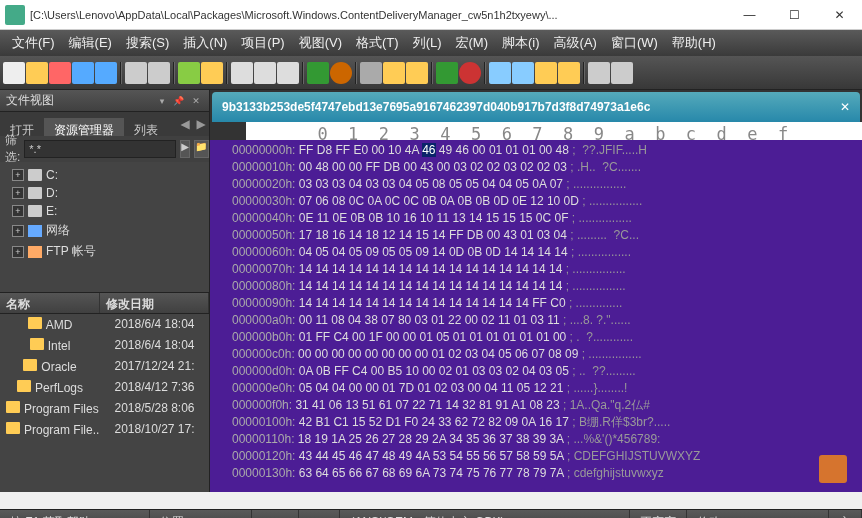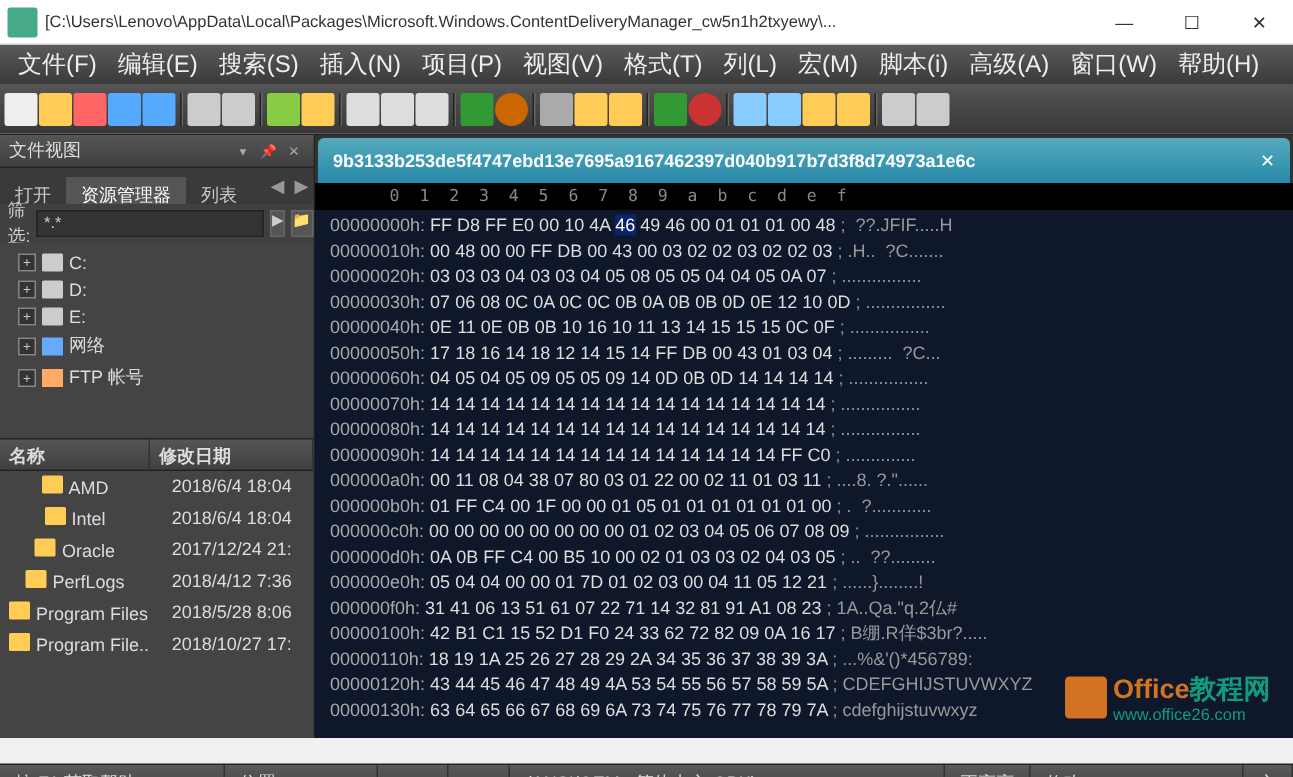--- a/index.html
+++ b/index.html
@@ -3,21 +3,21 @@
 <meta charset="utf-8">
 <style>
 *{box-sizing:border-box;margin:0;padding:0;font-family:"Microsoft YaHei",Arial,sans-serif;font-size:12px;}
 body{background:#f0f0f0;width:862px;height:518px;overflow:hidden;}
 .titlebar{height:30px;background:#fff;display:flex;align-items:center;border-bottom:1px solid #ccc;}
 .titlebar .icon{width:20px;height:20px;margin:0 5px;background:#4a8;border-radius:2px;}
 .titlebar .title{flex:1;color:#333;font-size:11px;white-space:nowrap;overflow:hidden;}
 .winbtns{display:flex;}
 .winbtn{width:45px;height:30px;display:flex;align-items:center;justify-content:center;color:#333;}
 .menubar{height:26px;background:linear-gradient(#5a5a5a,#3a3a3a);display:flex;align-items:center;padding:0 5px;}
-.menuitem{color:#eee;padding:0 7px;font-size:16px;}
+.menuitem{color:#eee;padding:0 7px;font-size:13px;}
 .toolbar{height:34px;background:linear-gradient(#555,#383838);display:flex;align-items:center;padding:0 3px;gap:1px;border-bottom:1px solid #222;}
 .tbtn{width:22px;height:22px;border-radius:2px;display:flex;align-items:center;justify-content:center;}
 .tsep{width:2px;height:22px;border-left:1px solid #222;border-right:1px solid #666;margin:0 2px;}
 .main{display:flex;height:402px;}
 .sidebar{width:210px;background:#444;border-right:1px solid #222;display:flex;flex-direction:column;}
 .panel-hdr{height:22px;background:linear-gradient(#555,#404040);color:#ddd;display:flex;align-items:center;padding:0 6px;justify-content:space-between;border-bottom:1px solid #222;}
 .panel-hdr .pbtns{display:flex;gap:3px;}
 .panel-hdr .pbtn{width:14px;height:14px;color:#aaa;display:flex;align-items:center;justify-content:center;font-size:9px;}
 .tabs{height:24px;background:#3a3a3a;display:flex;align-items:center;}
 .tab{padding:4px 10px;color:#ccc;font-size:12px;margin-top:12px;}
@@ -37,22 +37,22 @@
 .ftp{background:#fa6;}
 .list-hdr{height:22px;background:linear-gradient(#555,#404040);display:flex;border-top:1px solid #222;border-bottom:1px solid #222;font-weight:bold;}
 .list-hdr .col{color:#ddd;padding:3px 6px;border-right:1px solid #333;font-size:12px;}
 .list{flex:1;background:#444;overflow:auto;}
 .list-row{display:flex;color:#ddd;padding:2px 0;}
 .list-row .cell{padding:1px 6px;font-size:12px;white-space:nowrap;overflow:hidden;text-align:center;}
 .list-row .ficon{width:14px;height:12px;background:#fc5;margin-right:4px;display:inline-block;border-radius:1px;}
 .content{flex:1;background:#333;display:flex;flex-direction:column;}
 .filetab{height:30px;background:linear-gradient(#5ab,#2788aa);display:flex;align-items:center;color:#fff;padding:0 10px;font-family:Consolas,monospace;font-size:12px;font-weight:bold;border-radius:4px 4px 0 0;margin:2px 2px 0 2px;}
 .filetab .x{margin-left:auto;font-weight:normal;}
-.ruler{height:18px;background:#000000;color:#888;font-family:Consolas,monospace;font-size:11px;padding:2px 10px;white-space:pre;overflow:hidden;}
-.hex{flex:1;background:#0f172a;color:#ddd;font-family:Consolas,monospace;font-size:12px;padding:2px 10px;overflow:auto;line-height:17px;}
+.ruler{height:18px;background:#ffffff;color:#888;font-family:Consolas,monospace;font-size:17px;padding:2px 10px;white-space:pre;overflow:hidden;margin-left:36px;}
+.hex{flex:1;background:#4c1d95;color:#ddd;font-family:Consolas,monospace;font-size:12px;padding:2px 22px;overflow:auto;line-height:17px;}
 .hexrow{white-space:pre;}
 .hexrow .sel{background:#0a246a;color:#fff;}
 .hexrow .addr{color:#aaa;}
 .hexrow .asc{color:#999;}
 .watermark{position:absolute;right:15px;bottom:35px;display:flex;align-items:center;gap:4px;opacity:0.9;}
 .watermark .wicon{width:28px;height:28px;background:#e67e22;border-radius:3px;}
 .watermark .wt1{color:#e67e22;font-size:18px;font-weight:bold;}
 .watermark .wt2{color:#1a8;font-size:11px;}
 .statusbar{height:26px;background:linear-gradient(#5a5a5a,#3a3a3a);display:flex;align-items:center;color:#ddd;font-size:12px;border-top:1px solid #222;margin-top:17px;}
 .statusbar .scell{padding:0 10px;border-right:1px solid #333;height:100%;display:flex;align-items:center;}
@@ -232,24 +232,20 @@
         <div class="hexrow"><span class="addr">00000100h:</span> 42 B1 C1 15 52 D1 F0 24 33 62 72 82 09 0A 16 17 <span class="asc">; B绷.R佯$3br?.....</span></div>
         <div class="hexrow"><span class="addr">00000110h:</span> 18 19 1A 25 26 27 28 29 2A 34 35 36 37 38 39 3A <span class="asc">; ...%&amp;'()*456789:</span></div>
         <div class="hexrow"><span class="addr">00000120h:</span> 43 44 45 46 47 48 49 4A 53 54 55 56 57 58 59 5A <span class="asc">; CDEFGHIJSTUVWXYZ</span></div>
         <div class="hexrow"><span class="addr">00000130h:</span> 63 64 65 66 67 68 69 6A 73 74 75 76 77 78 79 7A <span class="asc">; cdefghijstuvwxyz</span></div>
       </div>
   </div>
 </div>
 
 <div class="watermark">
   <div class="wicon"></div>
-  <div>
-    <div><span class="wt1">Office</span><span class="wt1" style="color:#1a8">教程网</span></div>
-    <div class="wt2">www.office26.com</div>
-  </div>
 </div>
 
 <div class="statusbar">
   <div class="scell" style="width:150px">按 F1 获取帮助</div>
   <div class="scell"><span>位置:</span>&nbsp;<span>7H, 7, C0</span></div>
   <div class="scell">DOS</div>
   <div class="scell">936</div>
   <div class="scell" style="flex:1">(ANSI/OEM - 简体中文 GBK)</div>
   <div class="scell">不高亮</div>
   <div class="scell"><span>修改:</span>&nbsp;<span>2018/7/5 8:43:14</span></div>

